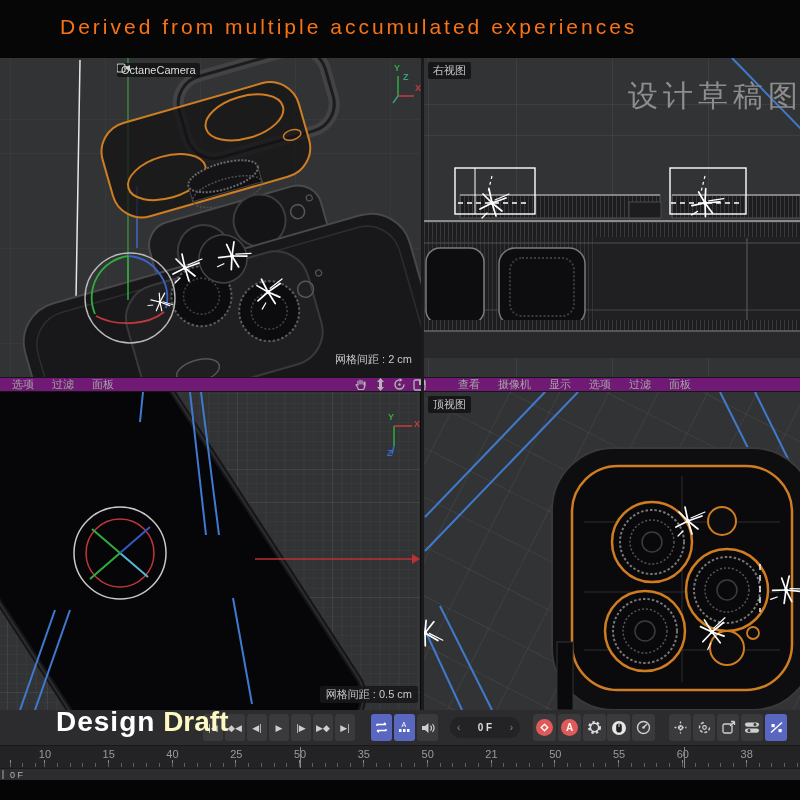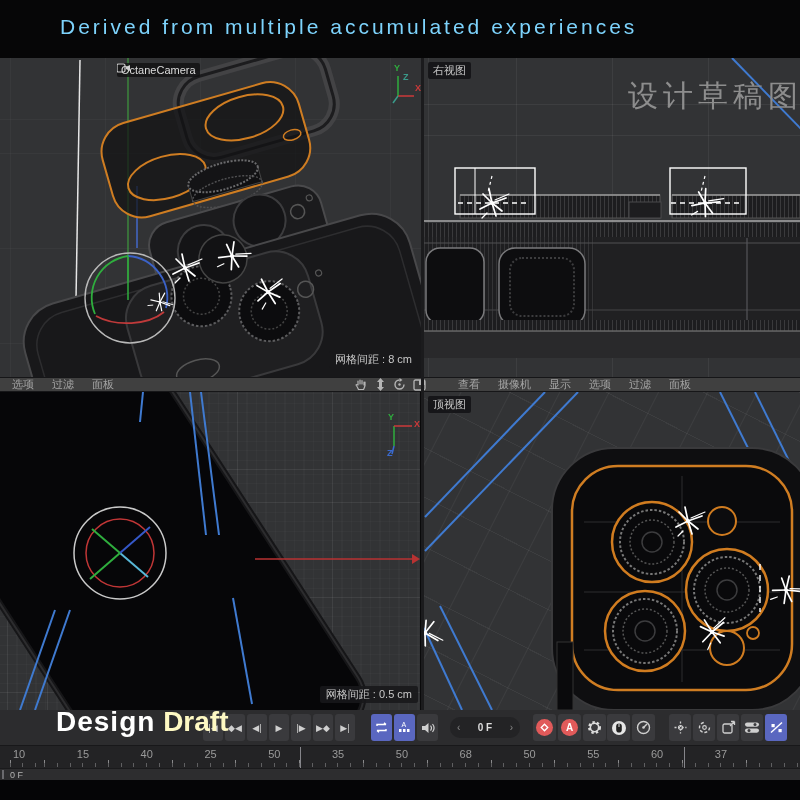--- a/index.html
+++ b/index.html
@@ -1,21 +1,21 @@
 <!DOCTYPE html>
 <html><head>
 <meta charset="utf-8">
 <style>
   html,body{margin:0;padding:0;background:#000;}
   .stage{position:relative;width:800px;height:800px;background:#0a0a0b;overflow:hidden;
          font-family:"Liberation Sans","DejaVu Sans",sans-serif;}
   
   .titlebar{position:absolute;left:0;top:0;width:800px;height:58px;background:#060607;}
   .title-text{position:absolute;left:60px;top:15px;font-size:21px;letter-spacing:3px;
-              color:#7dd3fc;font-weight:400;white-space:nowrap;}
+              color:#f97316;font-weight:400;white-space:nowrap;}
   
   .vp{position:absolute;background:#323335;overflow:hidden;}
   .vp-persp{left:0;top:58px;width:421px;height:319px;
     background-image:
       repeating-linear-gradient(90deg,rgba(255,255,255,.028) 0 1px,transparent 1px 95px),
       repeating-linear-gradient(0deg,rgba(255,255,255,.028) 0 1px,transparent 1px 95px);
     background-position:10px 62px;}
   .vp-right{left:424px;top:58px;width:376px;height:319px;
     background-image:
       repeating-linear-gradient(90deg,rgba(255,255,255,.055) 0 1px,transparent 1px 96px),
@@ -40,21 +40,21 @@
   .grid-badge{position:absolute;background:rgba(24,24,26,.88);color:#c9c9c9;font-size:11px;
               padding:1px 6px;border-radius:2px;white-space:nowrap;}
   .cam-label{position:absolute;left:117px;top:5px;display:flex;align-items:center;gap:4px;
              background:rgba(16,16,18,.8);color:#dcdcdc;font-size:11px;padding:1px 4px;border-radius:2px;}
   .stamp-cn{position:absolute;left:204px;top:18px;font-size:30px;letter-spacing:5px;
             color:#8d8d8d;font-weight:400;white-space:nowrap;}
   
   .axis{position:absolute;font-size:9px;font-weight:bold;}
   .axis span{position:absolute;}
   
-  .menubar{position:absolute;left:0;top:377px;width:800px;height:15px;background:#404040;
+  .menubar{position:absolute;left:0;top:377px;width:800px;height:15px;background:#701a75;
            border-top:1px solid #161618;border-bottom:1px solid #161618;box-sizing:border-box;
            display:flex;align-items:center;font-size:11px;color:#a4a4a4;text-align:center;}
   .menu-group{display:flex;gap:18px;margin-left:28px;}
   .menu-left{margin-left:12px;}
   .menu-right{position:absolute;left:430px;}
   .menu-item{cursor:default;white-space:nowrap;}
   .nav-icons{position:absolute;left:355px;display:flex;gap:7px;align-items:center;}
   .nav-icons svg{display:block;}
   .vsep{position:absolute;left:421px;top:58px;width:3px;height:652px;background:#1b1b1d;}
   
@@ -72,21 +72,21 @@
   .spinner{position:absolute;left:450px;top:7px;width:70px;height:21px;background:#232325;
            border-radius:10px;display:flex;align-items:center;justify-content:space-between;
            color:#dedede;font-size:10px;font-weight:bold;padding:0 7px;box-sizing:border-box;cursor:pointer;}
   .spinner .arr{color:#8a8a8a;font-weight:normal;font-size:10px;}
   .circ{width:17px;height:17px;border-radius:50%;display:flex;align-items:center;justify-content:center;}
   .circ.red{background:#e15a5a;color:#fff;font-size:10px;font-weight:bold;}
   
   .ruler{position:absolute;left:0;top:745px;width:800px;height:23px;background:#232325;
          border-top:1px solid #18181a;box-sizing:border-box;}
   .ruler-nums{position:absolute;left:13px;top:2px;display:flex;}
-  .ruler-nums span{display:inline-block;width:63.8px;text-align:left;font-size:11px;color:#9a9a9a;}
+  .ruler-nums span{display:inline-block;width:63.8px;text-align:center;font-size:11px;color:#9a9a9a;}
   .tick-minor{position:absolute;left:0;right:0;top:17px;height:4px;
     background-image:repeating-linear-gradient(90deg,#5f5f61 0 1px,transparent 1px 12.76px);
     background-position-x:44px;}
   .tick-major{position:absolute;left:0;right:0;top:14px;height:7px;
     background-image:repeating-linear-gradient(90deg,#8a8a8c 0 1px,transparent 1px 63.8px);
     background-position-x:44px;}
   .marker{position:absolute;top:1px;width:1px;height:21px;background:#85858a;}
   
   .rangebar{position:absolute;left:0;top:768px;width:800px;height:12px;background:#2d2d2f;
             border-top:1px solid #1a1a1c;box-sizing:border-box;color:#b2b2b2;font-size:9px;}
@@ -194,21 +194,21 @@
     <div class="axis" style="left:384px;top:8px;">
       <svg width="36" height="40" viewBox="0 0 36 40">
         <line x1="14" y1="10" x2="14" y2="30" stroke="#2fae3e" stroke-width="1.5"></line>
         <line x1="14" y1="30" x2="30" y2="30" stroke="#cc3a3a" stroke-width="1.5"></line>
         <line x1="14" y1="30" x2="9" y2="37" stroke="#3a9a8a" stroke-width="1.5"></line>
       </svg>
       <span style="left:10px;top:-3px;color:#2fae3e;">Y</span>
       <span style="left:19px;top:6px;color:#3a9a8a;">Z</span>
       <span style="left:31px;top:17px;color:#cc3a3a;">X</span>
     </div>
-    <div class="grid-badge" style="right:3px;bottom:9px;">网格间距 : 8 cm</div>
+    <div class="grid-badge" style="right:3px;bottom:9px;">网格间距 : 2 cm</div>
   </div>
 
   <div class="vp vp-right">
     <svg width="376" height="319" viewBox="0 0 376 319">
       <line x1="308" y1="0" x2="380" y2="74" stroke="#3f7ad0" stroke-width="2"></line>
 
       <rect x="36" y="137" width="200" height="23" fill="url(#hatch)" stroke="#555" stroke-width="1"></rect>
       <rect x="248" y="137" width="128" height="23" fill="url(#hatch)" stroke="#555" stroke-width="1"></rect>
       <rect x="205" y="144" width="32" height="16" fill="#1d1d1f" stroke="#4a4a4c"></rect>
       <line x1="36" y1="137" x2="236" y2="137" stroke="#9a9a9a" stroke-width="1.5"></line>
@@ -485,25 +485,25 @@
   <div class="ruler">
     <div class="ruler-nums">
 
     <span>10</span>
         <span>15</span>
         <span>40</span>
         <span>25</span>
         <span>50</span>
         <span>35</span>
         <span>50</span>
-        <span>68</span>
+        <span>21</span>
         <span>50</span>
         <span>55</span>
         <span>60</span>
-        <span>37</span>
+        <span>38</span>
       </div>
     <div class="tick-major"></div>
     <div class="tick-minor"></div>
     <div class="marker" style="left:300px;"></div>
     <div class="marker" style="left:684px;"></div>
   </div>
 
   <div class="rangebar">
     <div class="redge"></div>
     <span class="rlab">0 F</span>

